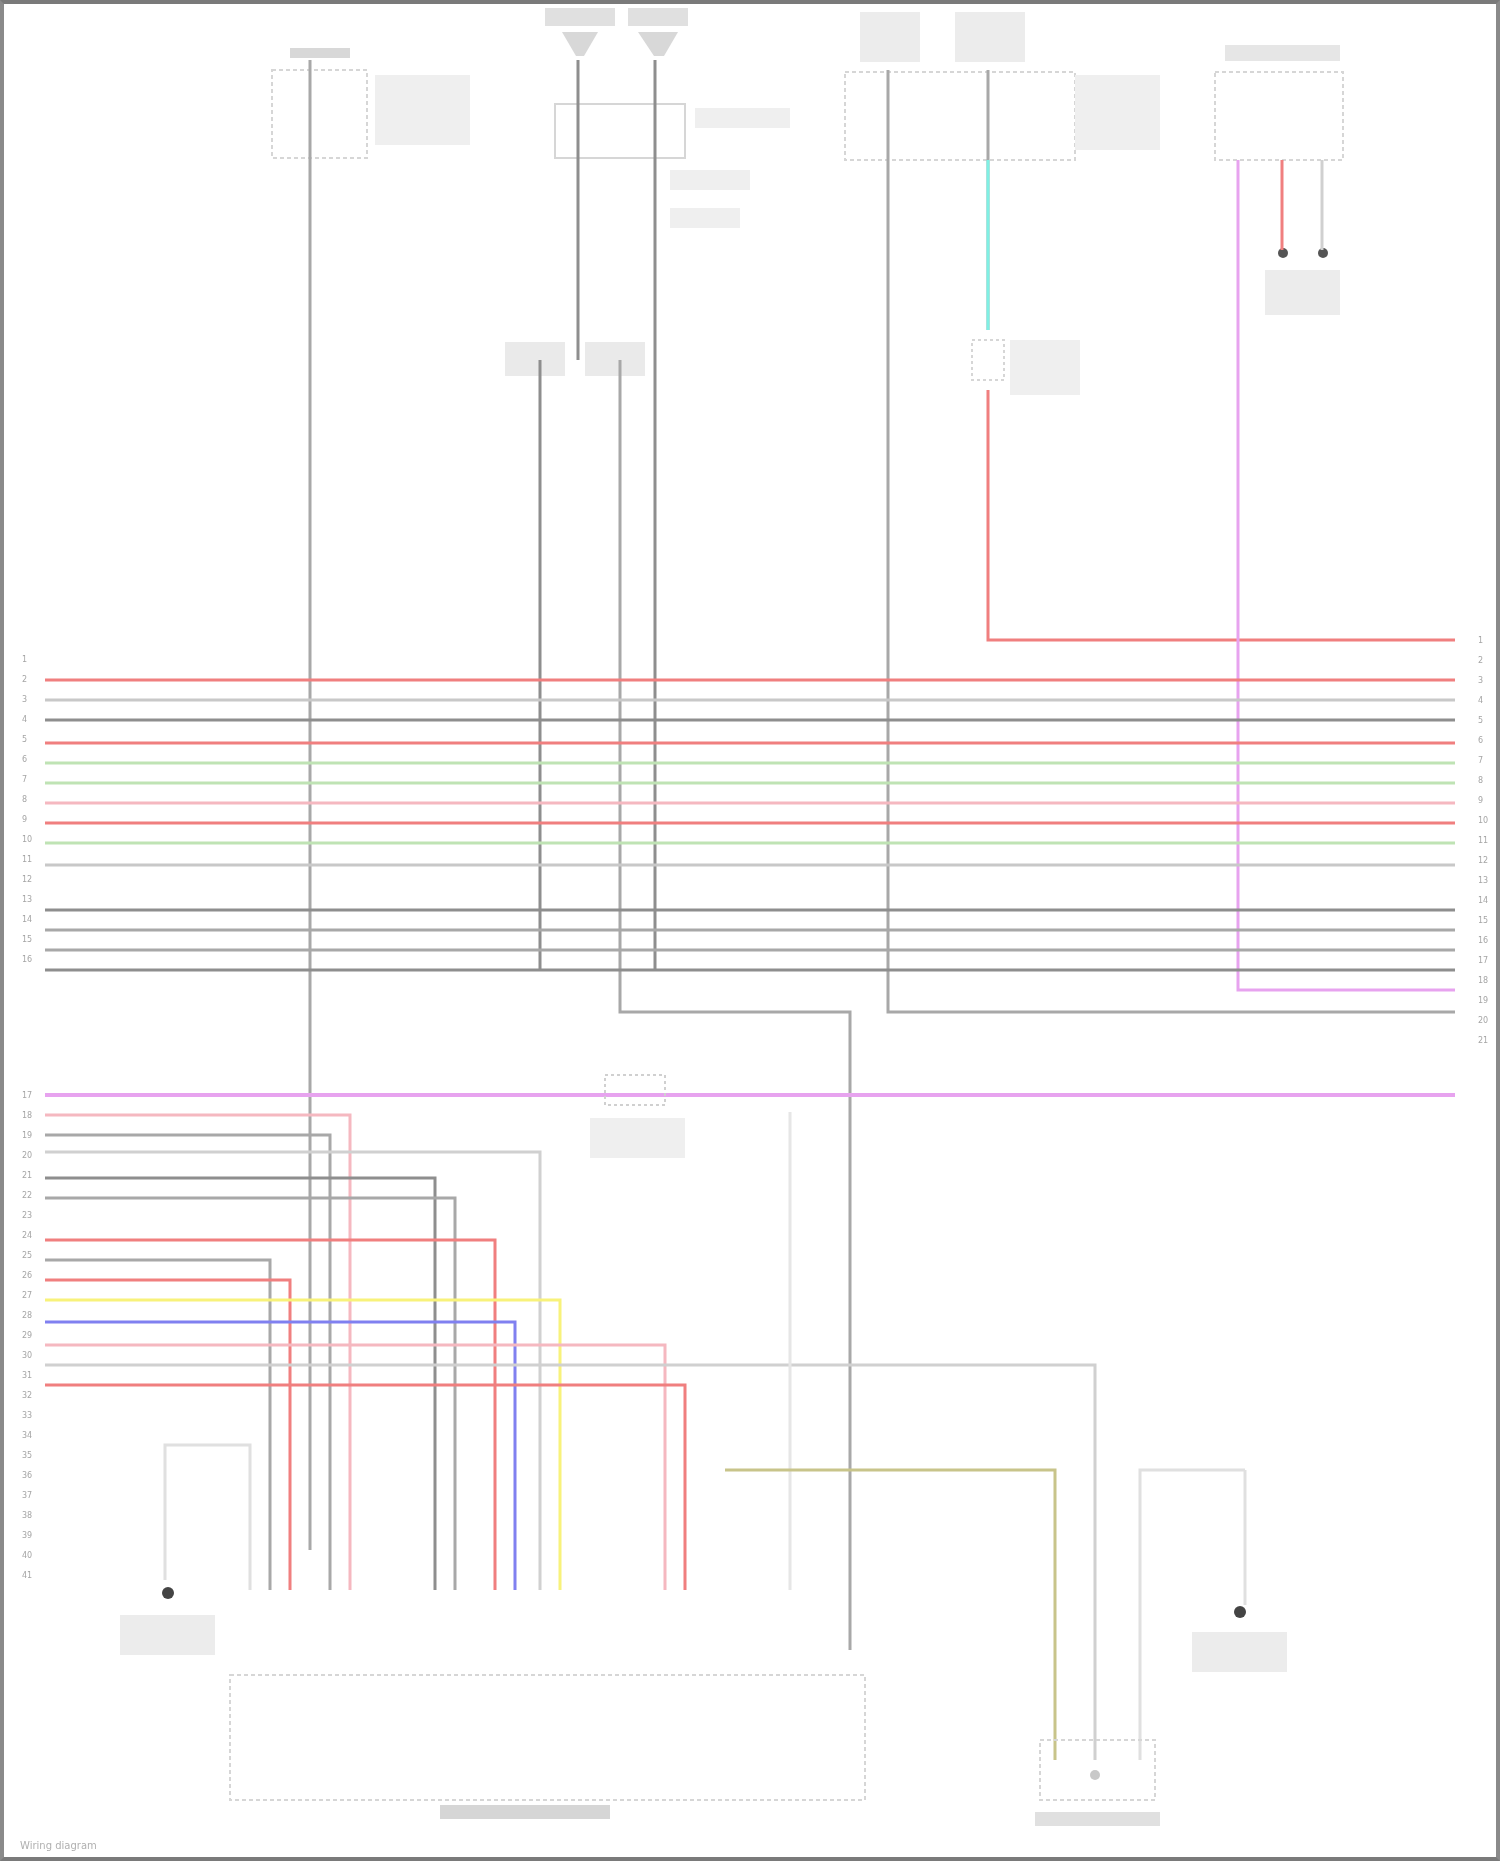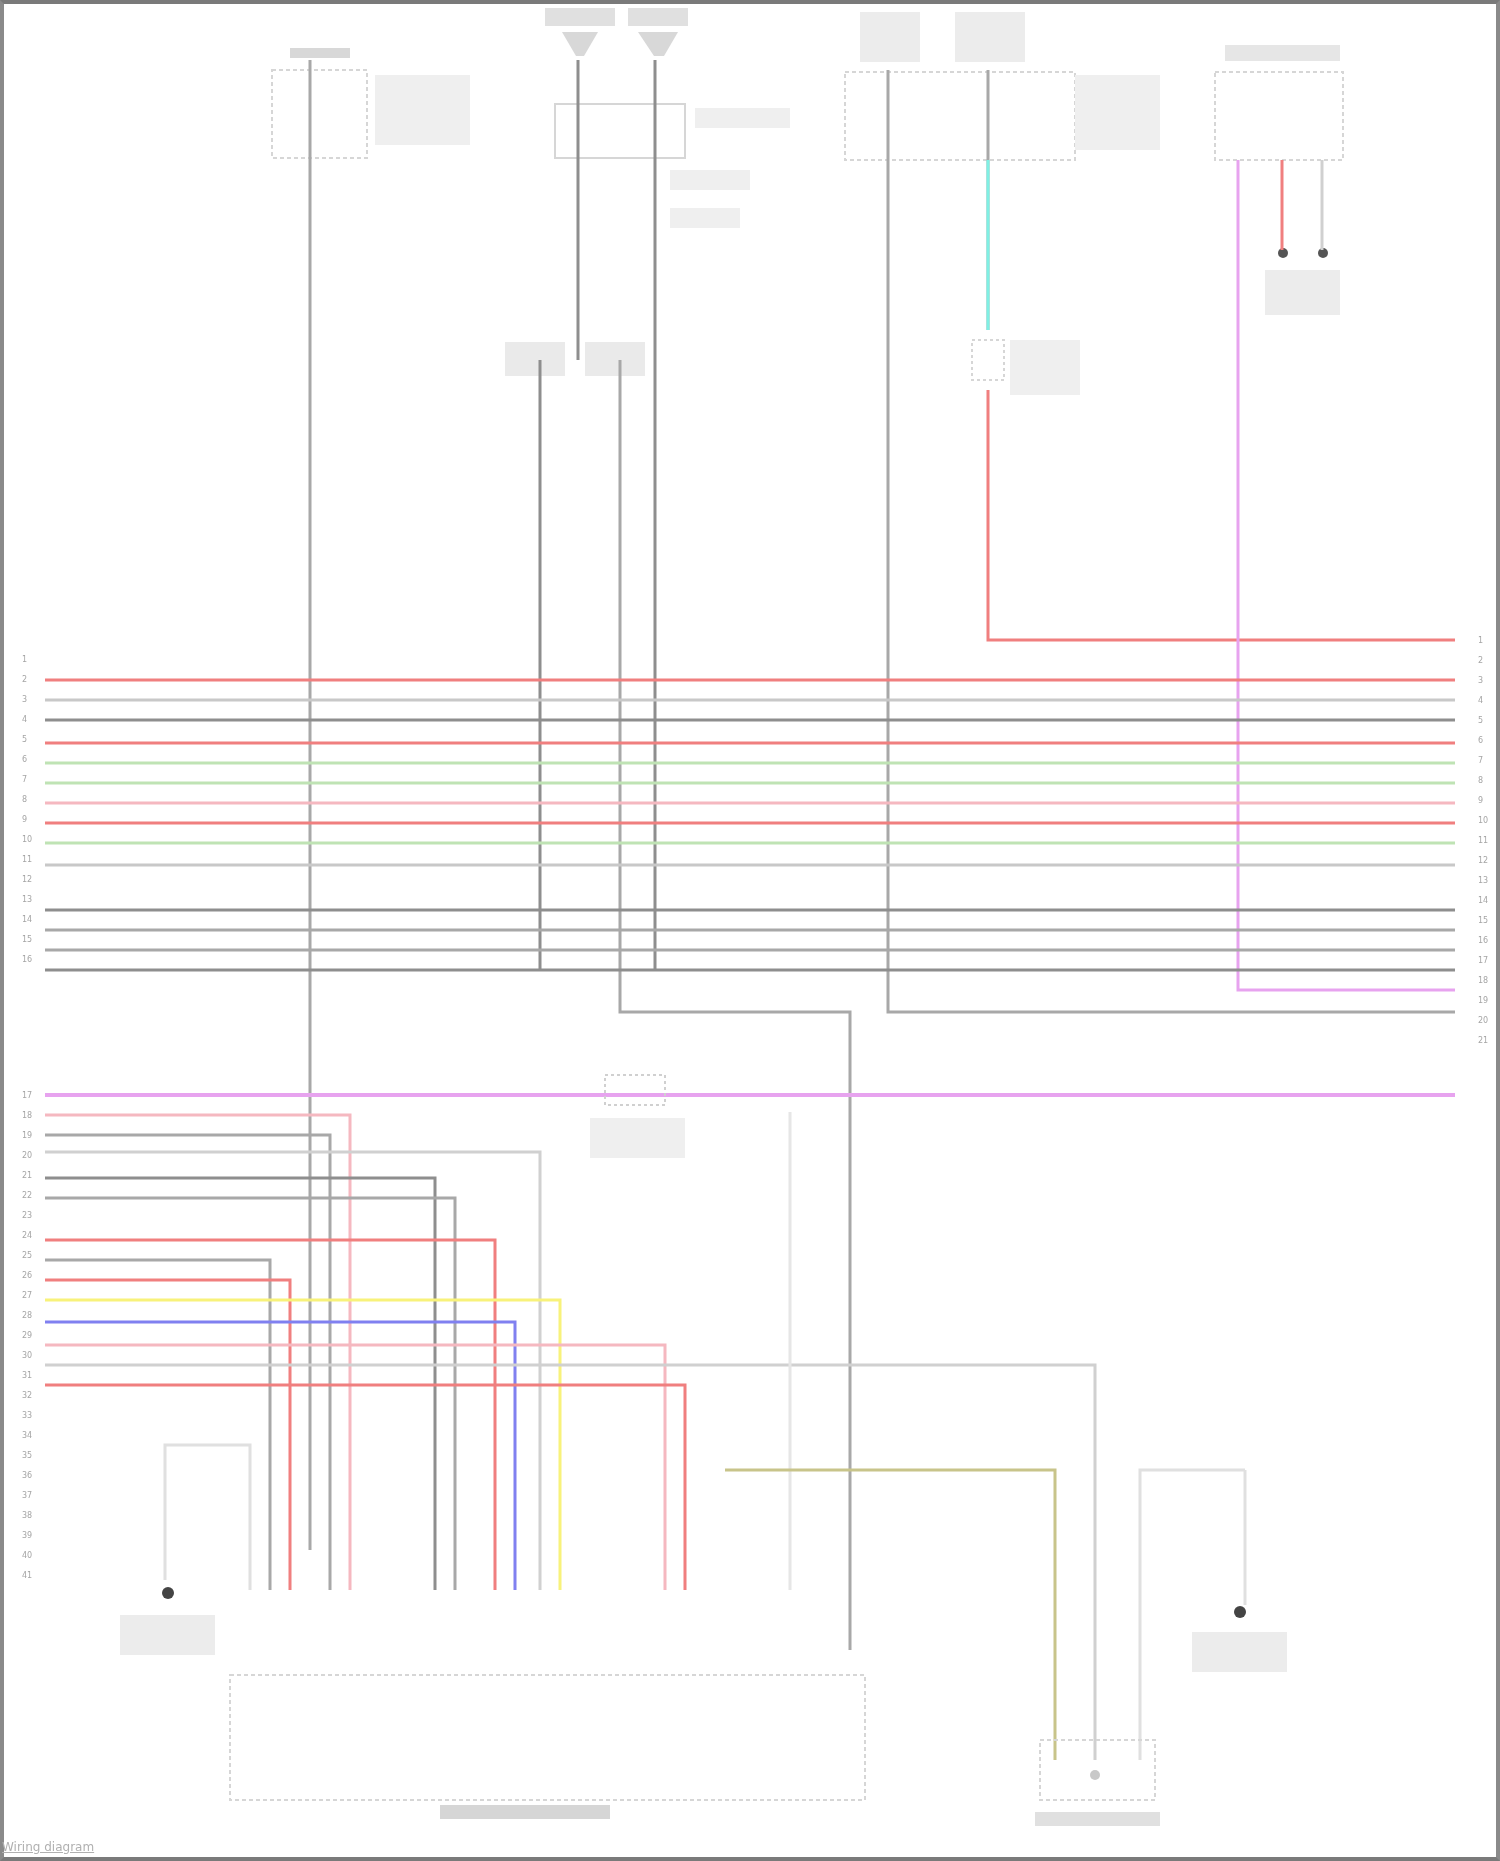--- a/index.html
+++ b/index.html
@@ -1,20 +1,20 @@
 <!DOCTYPE html>
 <html><head>
 <meta charset="utf-8">
 <style>
   html,body{margin:0;padding:0;background:#ffffff;}
   body{width:1500px;height:1861px;position:relative;overflow:hidden;font-family:"DejaVu Sans",sans-serif;}
   #frame{position:absolute;left:0;top:0;width:1500px;height:1861px;box-sizing:border-box;border-top:4px solid #7a7a7a;border-left:4px solid #8a8a8a;border-right:4px solid #8a8a8a;border-bottom:4px solid #7a7a7a;}
   svg{position:absolute;left:0;top:0;}
   .pin{font-size:8px;fill:#a5a5a5;}
-  .footer{position:absolute;left:2px;top:1840px;font-size:12px;color:#b0b0b0;text-decoration:underline;}
+  .footer{position:absolute;left:20px;top:1840px;font-size:10px;color:#b0b0b0;}
 </style>
 </head>
 <body>
 
 <div id="frame"></div>
 
 <svg id="dg" width="1500" height="1861" viewBox="0 0 1500 1861">
 
   <g>
     <rect x="272" y="70" width="95" height="88" fill="none" stroke="#d6d6d6" stroke-width="2" stroke-dasharray="4,3"></rect>

